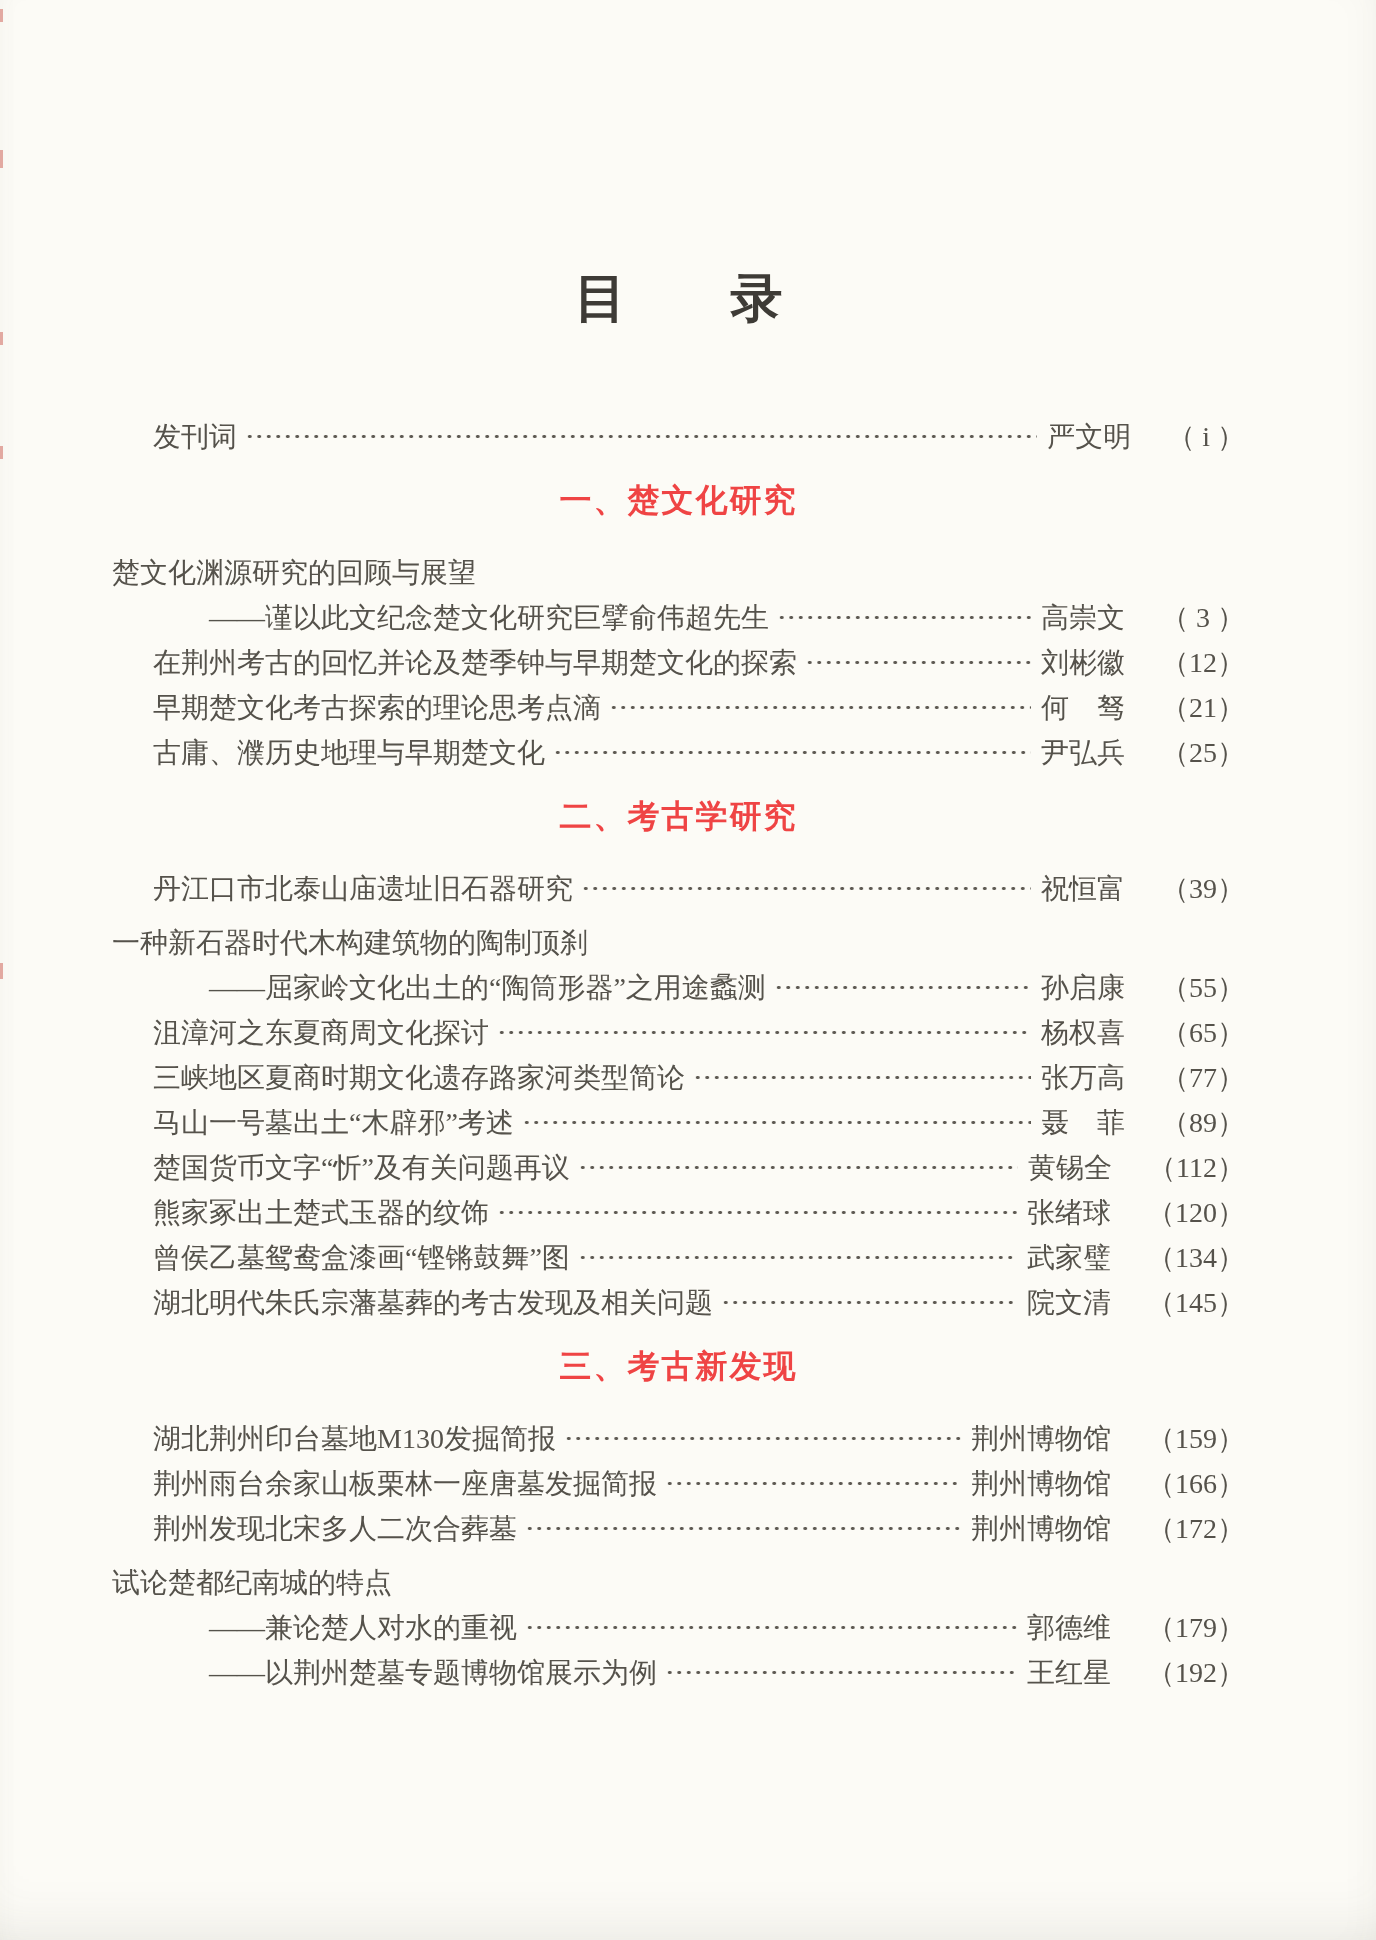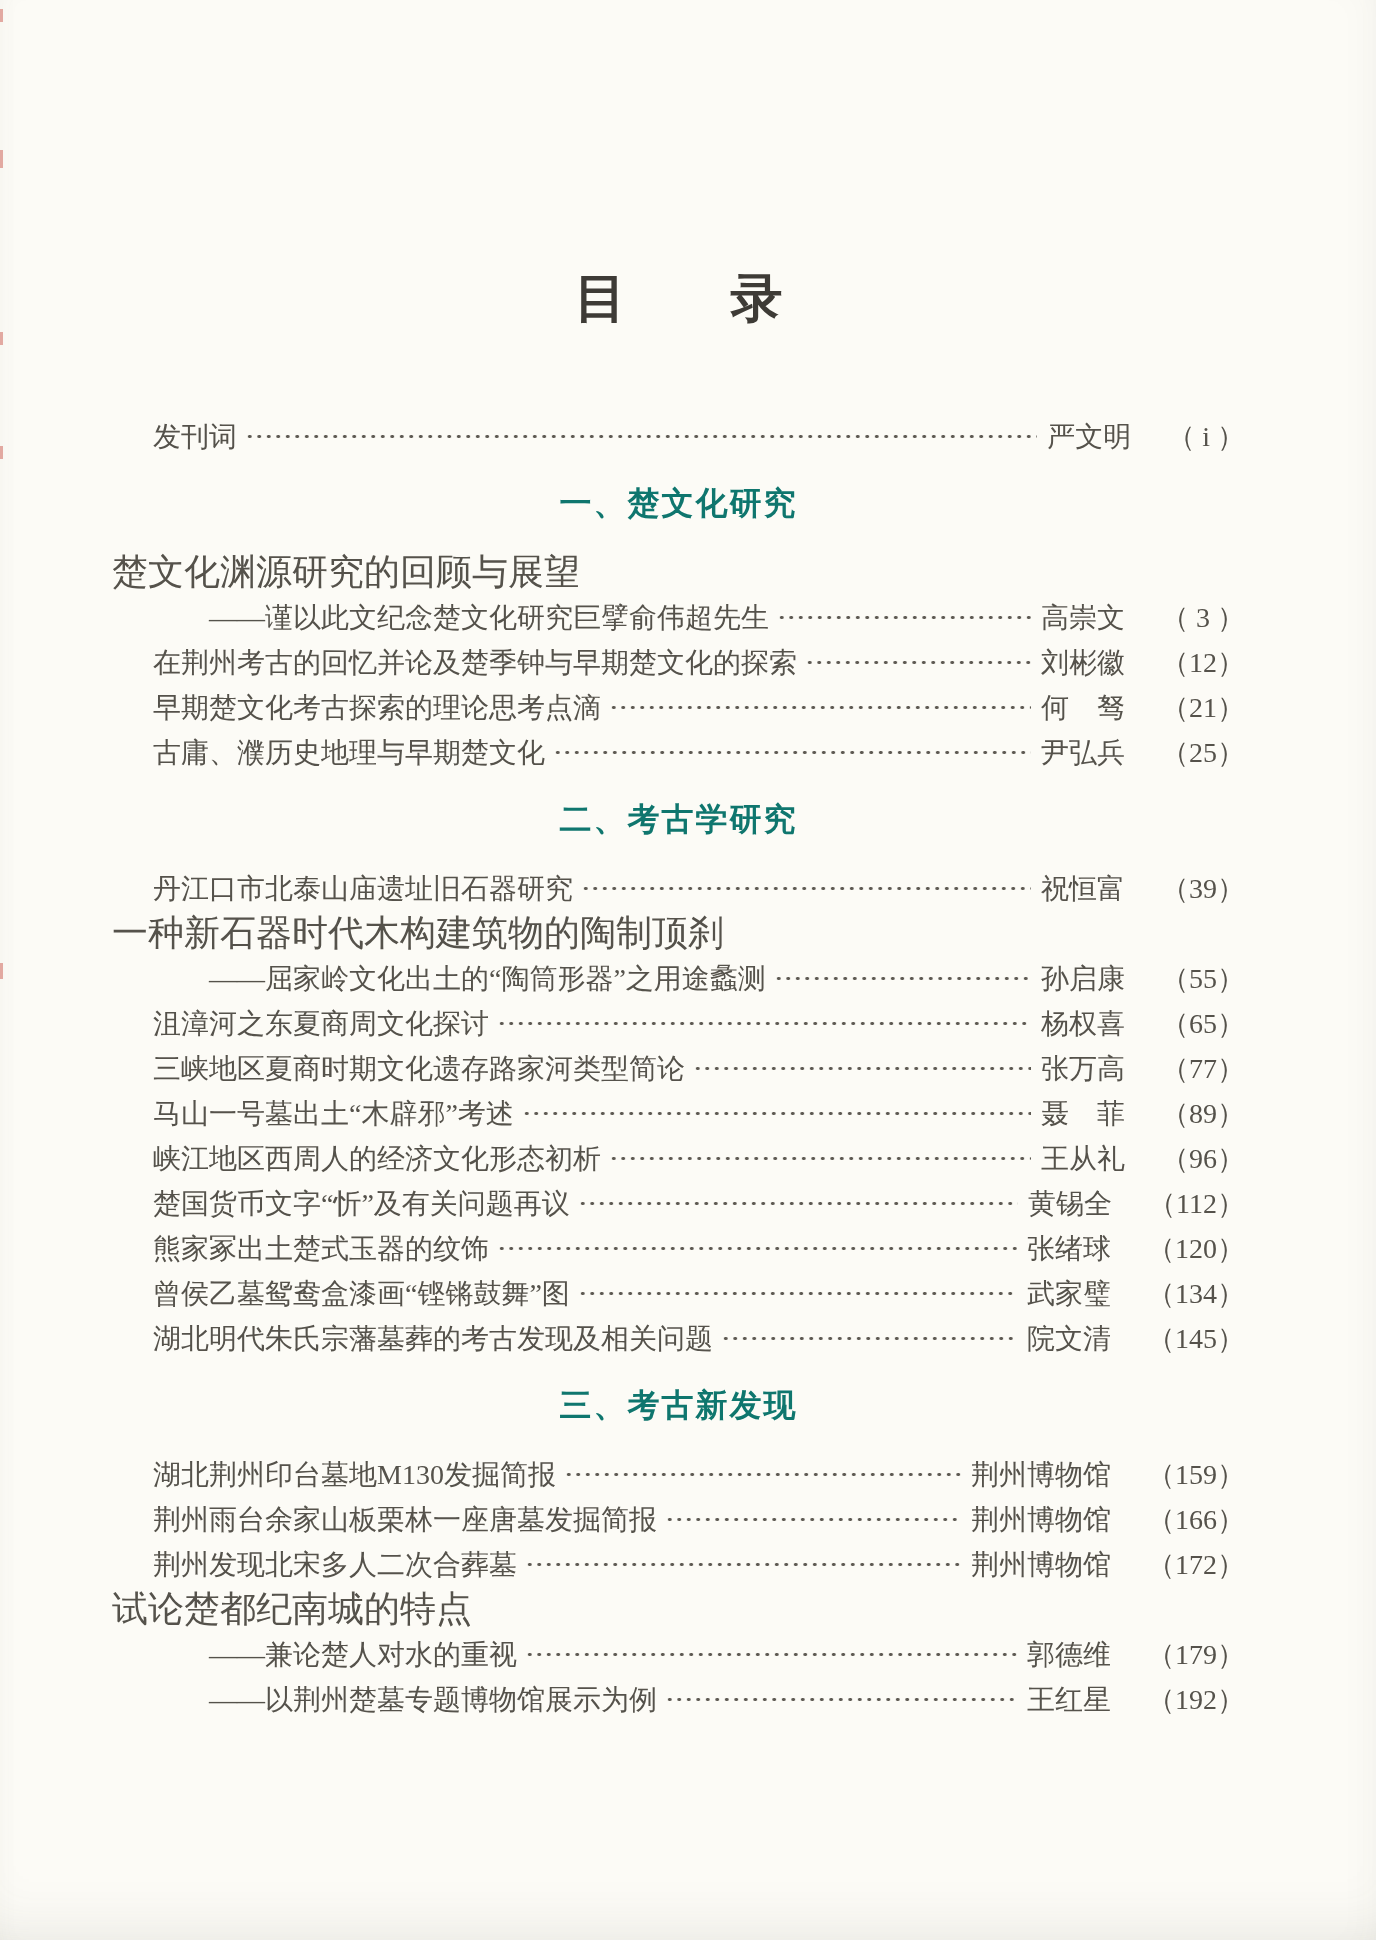--- a/index.html
+++ b/index.html
@@ -47,32 +47,33 @@
     background-image: radial-gradient(circle, #5d5952 1.6px, rgba(0,0,0,0) 1.9px);
     background-size: 9.5px 45px;
     background-position: left center;
     background-repeat: repeat-x;
   }
 
   .author-block { flex: 0 0 auto; display: flex; align-items: baseline; gap: 34px; }
   .pageno { margin-left: 2px; }
 
   .pre-line {
-    font-size: 36px;
+    font-size: 28px;
     line-height: 45px;
     white-space: nowrap;
+    margin-top: 9px;
   }
 
   .section-heading {
     text-align: center;
     font-size: 32px;
     line-height: 46px;
     font-weight: bold;
-    font-family: Liberation Sans, sans-serif;
-    color: #0f766e;
+    font-family: Liberation Mono, monospace;
+    color: #ef4444;
     margin: 21px 0 24px 0;
     letter-spacing: 2px;
   }
 
   .artifact {
     position: absolute;
     left: 0;
     width: 3px;
     height: 13px;
     background: #d06a5f;
@@ -187,28 +188,20 @@
 
     <div class="row">
       <span class="title">马山一号墓出土“木辟邪”考述</span>
       <span class="leader"></span>
       <span class="author-block">
         <span>聂　菲</span>
         <span class="pageno">（89）</span>
       </span>
     </div>
 
-    <div class="row">
-      <span class="title">峡江地区西周人的经济文化形态初析</span>
-      <span class="leader"></span>
-      <span class="author-block">
-        <span>王从礼</span>
-        <span class="pageno">（96）</span>
-      </span>
-    </div>
 
     <div class="row">
       <span class="title">楚国货币文字“忻”及有关问题再议</span>
       <span class="leader"></span>
       <span class="author-block">
         <span>黄锡全</span>
         <span class="pageno">（112）</span>
       </span>
     </div>
 

